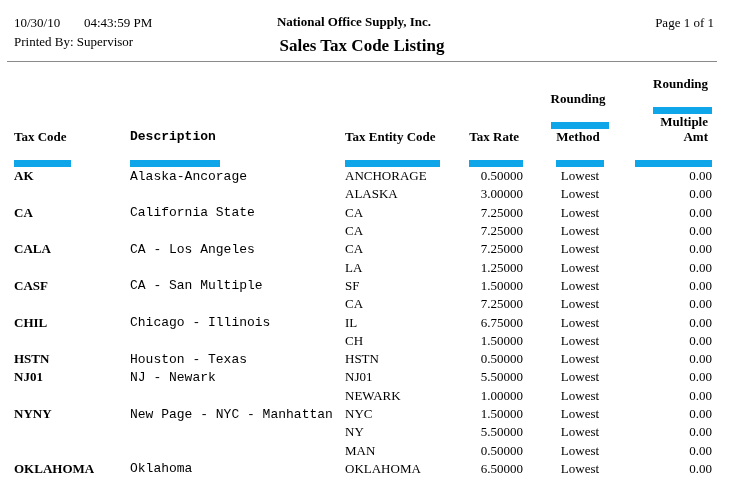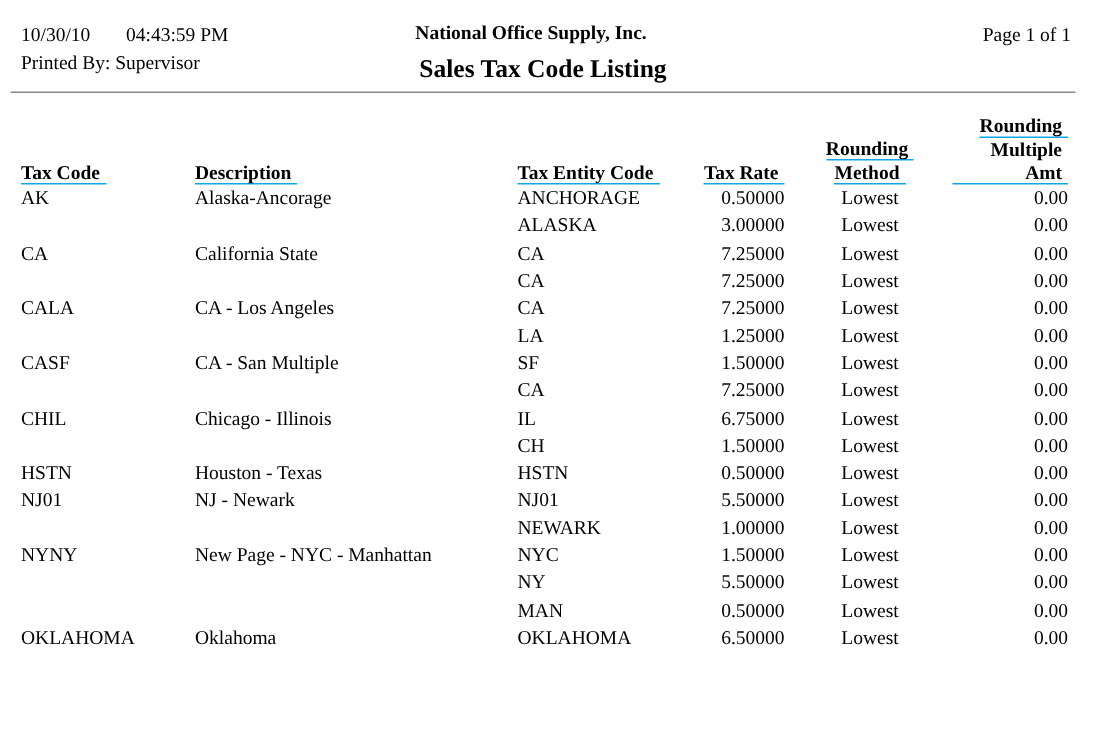--- a/index.html
+++ b/index.html
@@ -31,33 +31,33 @@
     border-collapse: collapse; table-layout: fixed;
     font-size: 13px;
   }
   col.c0 { width: 130px; } col.c1 { width: 215px; } col.c2 { width: 112px; }
   col.c3 { width: 68px; }  col.c4 { width: 110px; } col.c5 { width: 110px; }
   thead th {
     vertical-align: bottom; font-weight: bold; padding: 0; height: 36px;
     font-size: 13px;
   }
   .hline { line-height: 15px; }
-  .hl { display: inline-block; border-bottom: 1px solid #0ea5e9; padding-right: 4px; padding-bottom: 0px; }
+  .hl { display: inline-block; border-bottom: 7px solid #0ea5e9; padding-right: 4px; padding-bottom: 16px; }
   tbody td {
     padding: 0; height: 18.3px; vertical-align: middle;
     white-space: nowrap; overflow: hidden;
   }
   
   th.c0, td.c0 { text-align: left; padding-left: 14px; }
-  th.c1, td.c1 { text-align: left; }
+  th.c1, td.c1 { text-align: left; font-family: Liberation Mono, monospace; }
   th.c2, td.c2 { text-align: left; }
   th.c3, td.c3 { text-align: right; padding-right: 2px; }
   th.c4, td.c4 { text-align: center; }
   th.c5, td.c5 { text-align: right; padding-right: 33px; }
-  td.c0 { font-weight: normal; }
+  td.c0 { font-weight: bold; }
 </style>
 </head>
 <body>
 
 <div class="page">
   <span class="hdr-item date-text">10/30/10</span>
   <span class="hdr-item time-text">04:43:59 PM</span>
   <div class="hdr-item company-name">National Office Supply, Inc.</div>
   <span class="hdr-item page-indicator">Page 1 of 1</span>
   <div class="hdr-item printed-by">Printed By: Supervisor</div>

